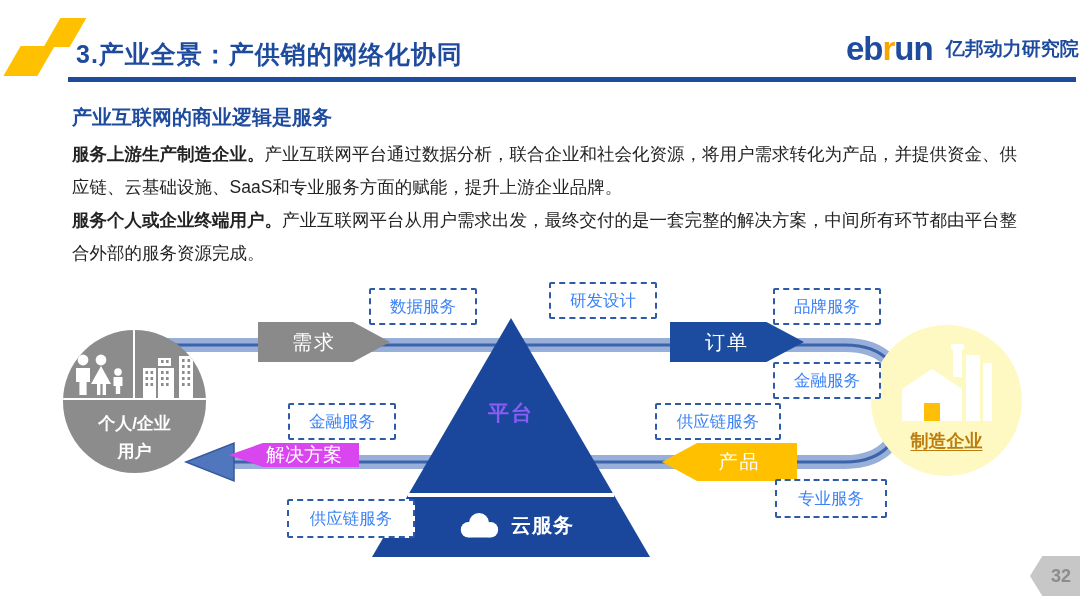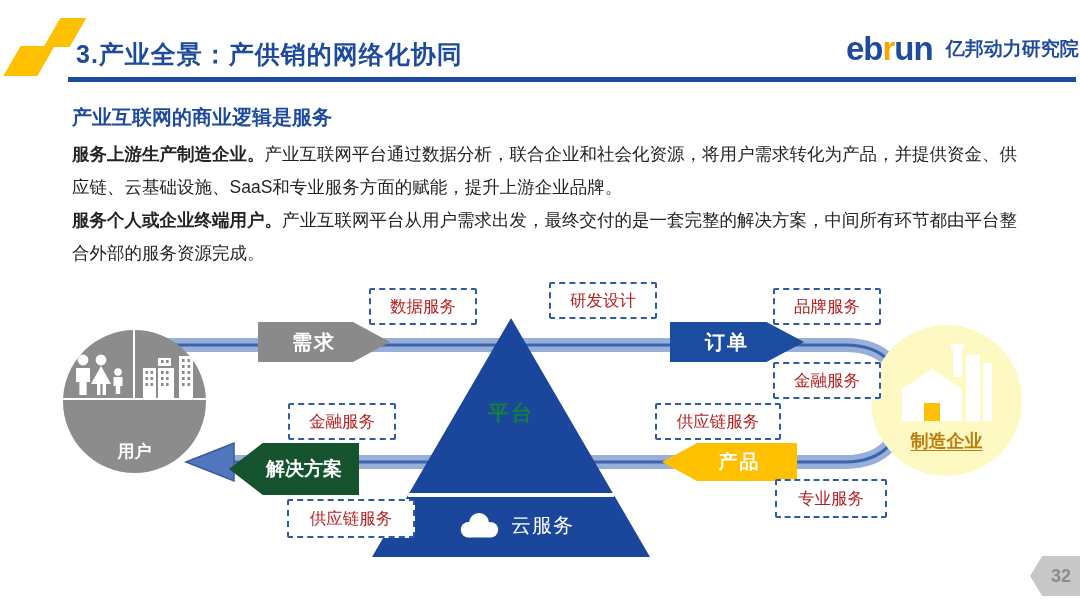--- a/index.html
+++ b/index.html
@@ -28,34 +28,34 @@
   .user-divider-h{position:absolute;left:0;top:68px;width:143px;height:2px;background:#fff;}
   .user-circle .icon-people{position:absolute;left:9px;top:24px;}
   .user-circle .icon-buildings{position:absolute;left:80px;top:24px;}
   .user-label1{position:absolute;left:0;top:82px;width:143px;text-align:center;color:#fff;font-size:17px;font-weight:700;}
   .user-label2{position:absolute;left:0;top:110px;width:143px;text-align:center;color:#fff;font-size:17px;font-weight:700;}
   .factory-circle{left:871px;top:325px;width:151px;height:151px;background:#fef9c3;overflow:hidden;}
   .factory-circle .icon-factory{position:absolute;left:25px;top:16px;}
   .factory-label{position:absolute;left:0;top:104px;width:151px;text-align:center;font-size:18px;font-weight:700;
                  color:#BC7C0E;text-decoration:underline;text-underline-offset:3px;}
   .flow-arrow{position:absolute;display:flex;align-items:center;justify-content:center;
-              color:#fff;font-weight:700;}
+              color:#fff;font-weight:400;}
   .arrow-right{clip-path:polygon(0 0,72% 0,100% 50%,72% 100%,0 100%);padding-right:20px;}
   .arrow-left{clip-path:polygon(100% 0,26% 0,0 50%,26% 100%,100% 100%);padding-left:20px;}
   .demand-arrow{left:258px;top:322px;width:112px;height:40px;background:#8A8A8A;font-size:20px;letter-spacing:2px;}
   .order-arrow{left:670px;top:322px;width:114px;height:40px;background:#1C4C9F;font-size:20px;letter-spacing:2px;}
-  .solution-arrow{left:229px;top:443px;width:110px;height:52px;background:#14532d;font-size:19px;}
+  .solution-arrow{left:229px;top:443px;width:110px;height:24px;background:#d946ef;font-size:19px;}
   .product-arrow{left:662px;top:443px;width:115px;height:38px;background:#FFC000;font-size:19px;letter-spacing:2px;}
   .platform-label{position:absolute;left:461px;top:399px;width:100px;text-align:center;
-                  color:#15803d;font-size:21px;font-weight:700;letter-spacing:2px;}
+                  color:#8b5cf6;font-size:21px;font-weight:700;letter-spacing:2px;}
   .cloud-row{position:absolute;left:430px;top:507px;width:170px;height:36px;display:flex;
              align-items:center;justify-content:center;gap:9px;}
-  .cloud-row span{color:#fff;font-size:20px;font-weight:400;letter-spacing:1px;text-align:right;}
+  .cloud-row span{color:#fff;font-size:20px;font-weight:700;letter-spacing:1px;text-align:right;}
   .sbox{position:absolute;border:2px dashed #2F5AA8;background:#fff;border-radius:2px;
-        display:flex;align-items:center;justify-content:center;font-size:16.5px;color:#b91c1c;}
+        display:flex;align-items:center;justify-content:center;font-size:16.5px;color:#3b82f6;}
   .sb-data{left:369px;top:288px;width:104px;height:33px;}
   .sb-rd{left:549px;top:282px;width:104px;height:33px;}
   .sb-brand{left:773px;top:288px;width:104px;height:33px;}
   .sb-fin-r{left:773px;top:362px;width:104px;height:33px;}
   .sb-fin-l{left:288px;top:403px;width:104px;height:33px;}
   .sb-supply-r{left:655px;top:403px;width:122px;height:33px;}
   .sb-supply-l{left:287px;top:499px;width:124px;height:35px;}
   .sb-pro{left:775px;top:479px;width:108px;height:35px;}
   .page-badge{position:absolute;left:1030px;top:556px;width:50px;height:40px;background:#C7C7C7;
               clip-path:polygon(0 50%,22% 0,100% 0,100% 100%,22% 100%);
@@ -132,20 +132,21 @@
         <rect x="39" y="11" width="2.6" height="3"></rect>
           <rect x="44.5" y="11" width="2.6" height="3"></rect>
         <rect x="39" y="17" width="2.6" height="3"></rect>
           <rect x="44.5" y="17" width="2.6" height="3"></rect>
         <rect x="39" y="23" width="2.6" height="3"></rect>
           <rect x="44.5" y="23" width="2.6" height="3"></rect>
         <rect x="39" y="29" width="2.6" height="3"></rect>
           <rect x="44.5" y="29" width="2.6" height="3"></rect>
       </g>
     </svg>
+    <div class="user-label1">个人/企业</div>
     <div class="user-label2">用户</div>
   </div>
 
   <div class="node-circle factory-circle">
     <svg class="icon-factory" width="100" height="86" viewBox="0 0 100 86">
       <g fill="#ffffff">
         <rect x="57" y="8" width="9" height="28"></rect>
         <rect x="55" y="3" width="13" height="5"></rect>
         <rect x="70" y="14" width="14" height="66"></rect>
         <rect x="87" y="22" width="9" height="58"></rect>

